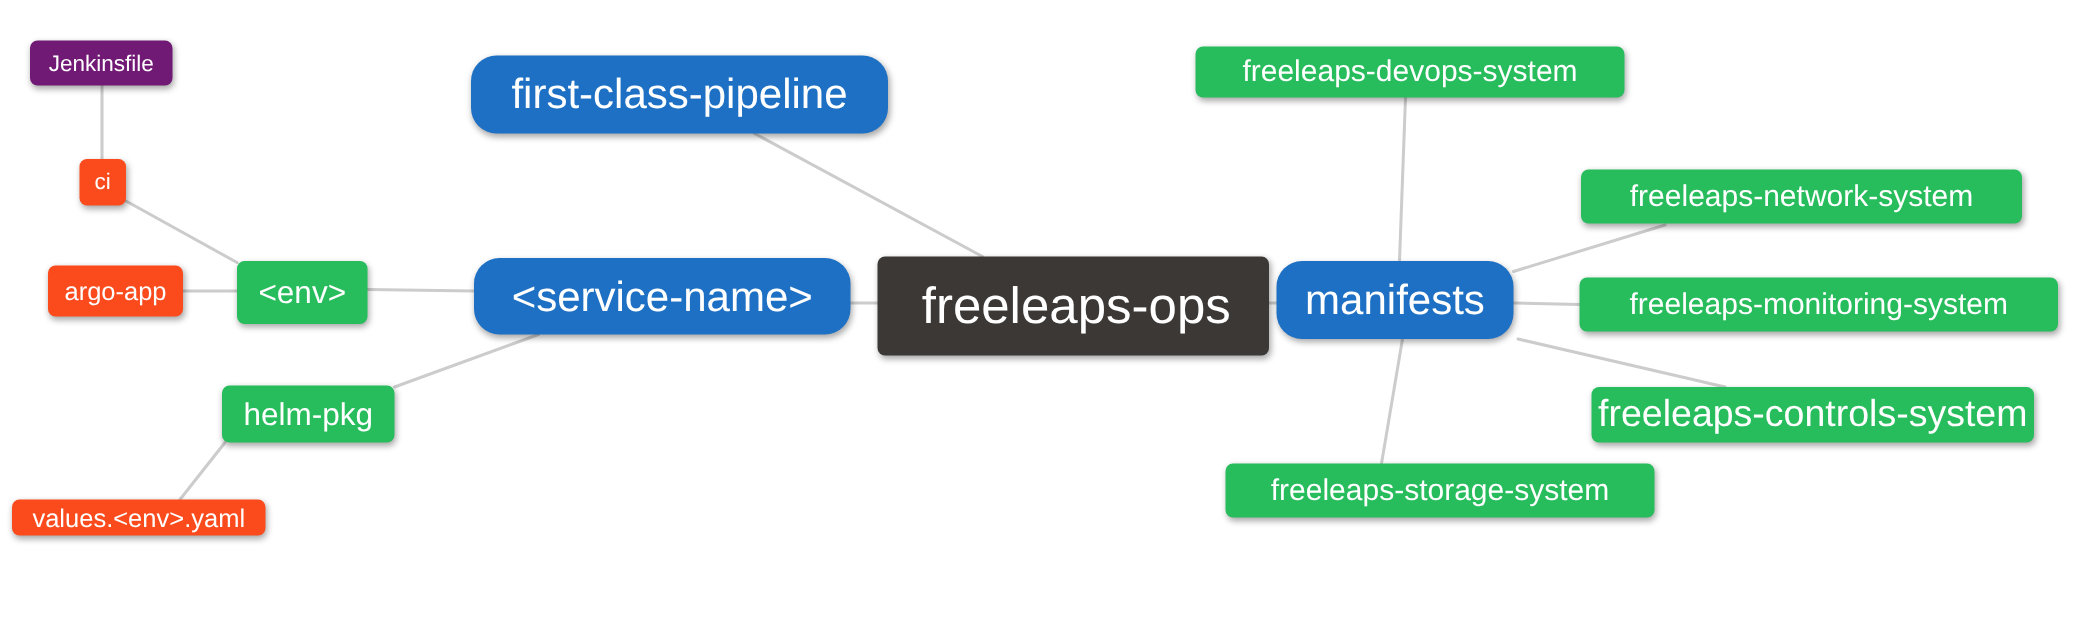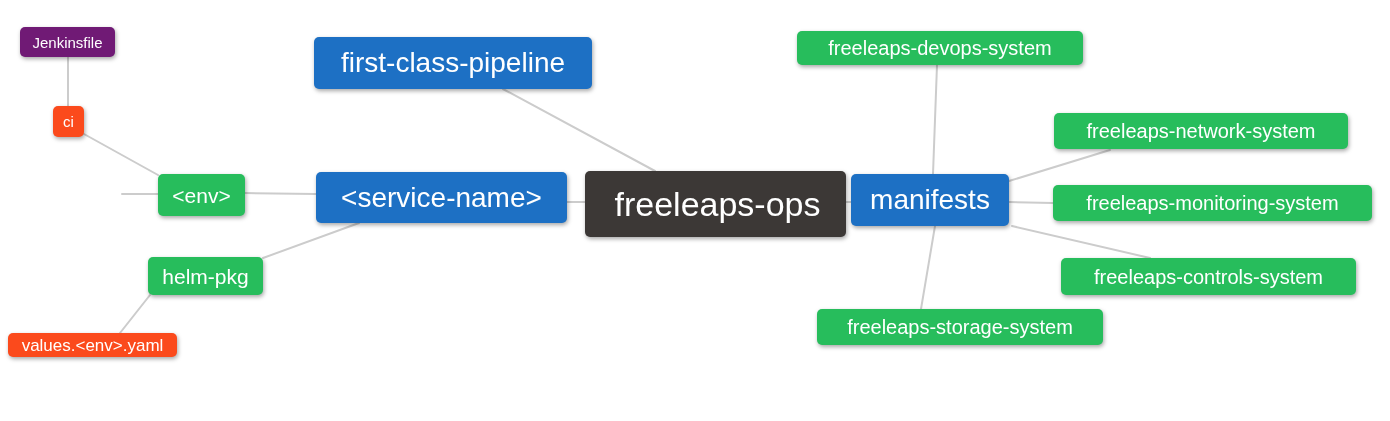--- a/index.html
+++ b/index.html
@@ -29,21 +29,21 @@
     justify-content: center;
     color: #ffffff;
     border-radius: 5px;
     box-shadow: 1px 2px 4px rgba(0,0,0,0.35);
     white-space: nowrap;
     line-height: 1;
     cursor: default;
     box-sizing: border-box;
     padding: 0 8px;
   }
-  .c-blue   { background: #1d70c4; }
+  .c-blue   { background: #1d70c4; border-radius: 17px; }
   .c-green  { background: #27bd5c; }
   .c-orange { background: #701a75; }
   .c-red    { background: #fb4a1c; }
   .c-dark   { background: #3c3836; }
 </style>
 </head>
 <body>
 
 <div class="canvas">
 
@@ -61,20 +61,21 @@
     <line x1="1009" y1="181" x2="1110" y2="150"></line>
     <line x1="1009" y1="202" x2="1053" y2="203"></line>
     <line x1="1012" y1="226" x2="1150" y2="258"></line>
     <line x1="935" y1="226" x2="921" y2="309"></line>
   </svg>
 
   <div class="node c-orange" style="left:20px;  top:27px;  width:95px;  height:30px; font-size:15px;">Jenkinsfile</div>
 
   <div class="node c-red" style="left:53px;  top:106px; width:31px;  height:31px; font-size:15px;">ci</div>
 
+  <div class="node c-red" style="left:32px;  top:177px; width:90px;  height:34px; font-size:17px;">argo-app</div>
 
   <div class="node c-green" style="left:158px; top:174px; width:87px;  height:42px; font-size:21px;">&lt;env&gt;</div>
 
   <div class="node c-green" style="left:148px; top:257px; width:115px; height:38px; font-size:21px;">helm-pkg</div>
 
   <div class="node c-red" style="left:8px;   top:333px; width:169px; height:24px; font-size:17px;">values.&lt;env&gt;.yaml</div>
 
   <div class="node c-blue" style="left:314px; top:37px;  width:278px; height:52px; font-size:28px;">first-class-pipeline</div>
 
   <div class="node c-blue" style="left:316px; top:172px; width:251px; height:51px; font-size:28px;">&lt;service-name&gt;</div>
@@ -82,17 +83,17 @@
   <div class="node c-dark" style="left:585px; top:171px; width:261px; height:66px; font-size:34px;padding-left:12px;">freeleaps-ops</div>
 
   <div class="node c-blue" style="left:851px; top:174px; width:158px; height:52px; font-size:28px;">manifests</div>
 
   <div class="node c-green" style="left:1054px;top:113px; width:294px; height:36px; font-size:20px;">freeleaps-network-system</div>
 
   <div class="node c-green" style="left:797px; top:31px;  width:286px; height:34px; font-size:20px;">freeleaps-devops-system</div>
 
   <div class="node c-green" style="left:1053px;top:185px; width:319px; height:36px; font-size:20px;">freeleaps-monitoring-system</div>
 
-  <div class="node c-green" style="left:1061px;top:258px; width:295px; height:37px; font-size:20px;">freeleaps-controls-system</div>
+  <div class="node c-green" style="left:1061px;top:258px; width:295px; height:37px; font-size:25px;">freeleaps-controls-system</div>
 
   <div class="node c-green" style="left:817px; top:309px; width:286px; height:36px; font-size:20px;">freeleaps-storage-system</div>
 
 </div>
 
 </body></html>

